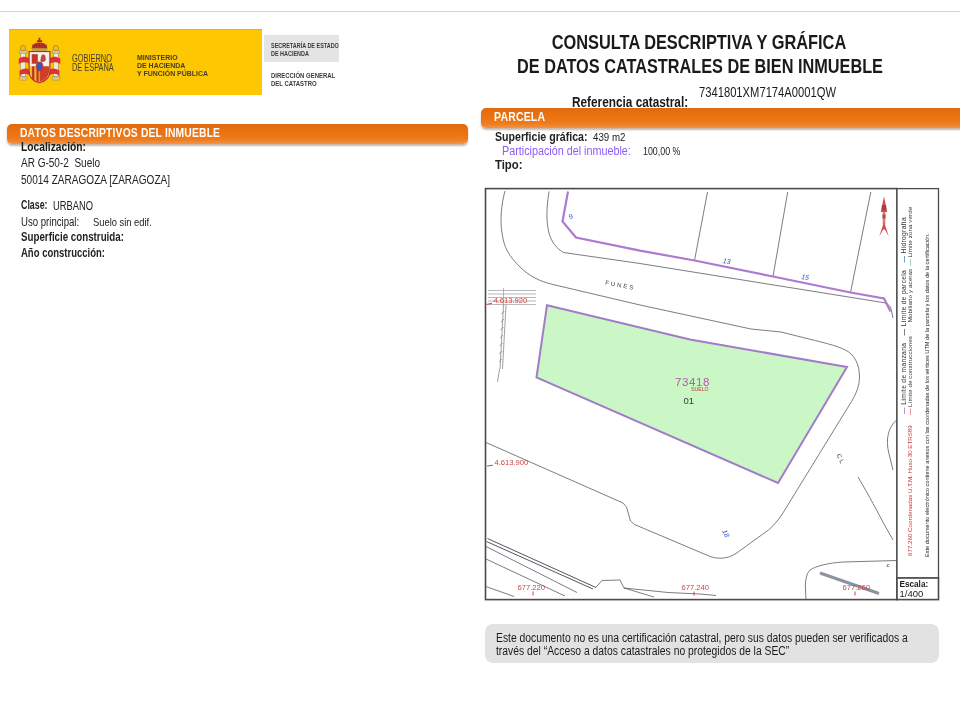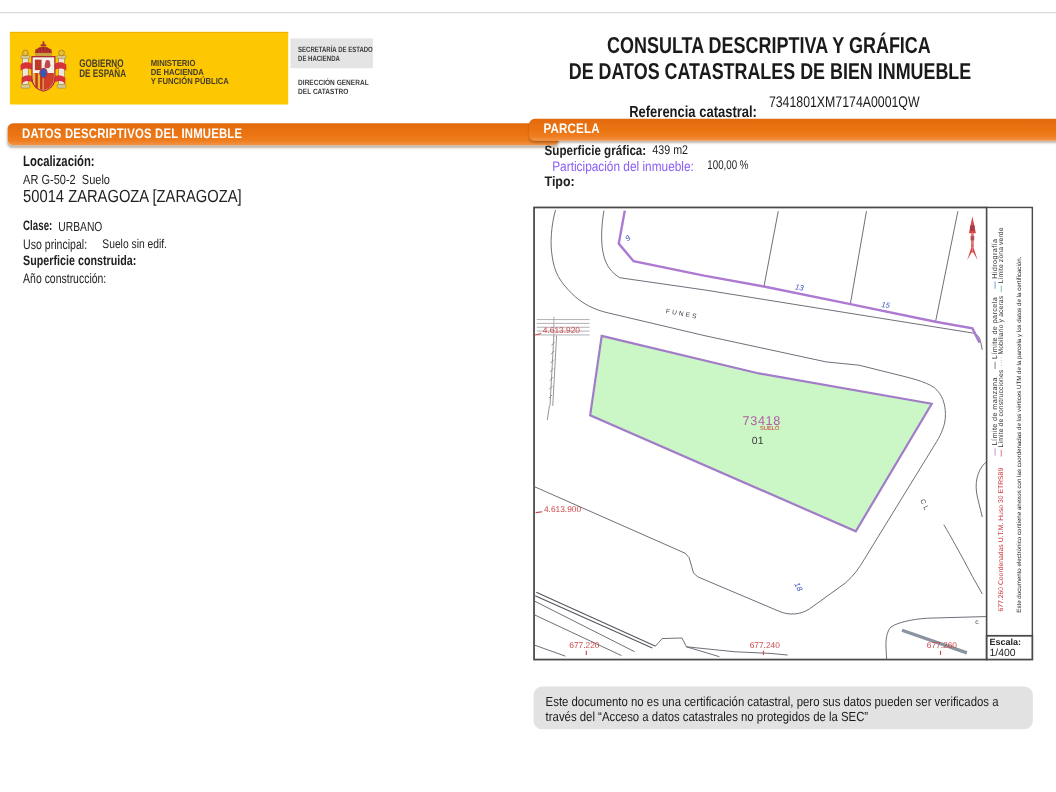--- a/index.html
+++ b/index.html
@@ -49,21 +49,21 @@
   <rect x="17" y="19" width="7" height="11" fill="#c03828"></rect>
   <path d="M26,17 L37,17 L37,33 L26,33 Z" fill="#f5f0ea"></path>
   <path d="M28.5,20 C31,18.5 33.5,20 33,23.5 C34.5,25.5 32,28.5 29.5,28 C27.5,28.8 26.5,26.5 27.5,23.5 Z" fill="#c04848"></path>
   <path d="M15,33 L26,33 L26,51 C20,50 15,45 15,39 Z" fill="#e8b830"></path>
   <path d="M17.5,33 L20,33 L20,50 L17.5,48.5 Z" fill="#c03020"></path>
   <path d="M22.5,33 L25,33 L25,51 L22.5,50.5 Z" fill="#c03020"></path>
   <path d="M26,33 L37,33 L37,39 C37,45 32,50 26,51 Z" fill="#d04028"></path>
   <ellipse cx="26" cy="33" rx="3.8" ry="5" fill="#3858b8" stroke="#c03030" stroke-width="1.1"></ellipse>
 </svg>
 
-<div class="a" style="left:72px;top:54.3px;font-weight:bold;font-size:10px;line-height:9px;color:#443d2c">
+<div class="a" style="left:72px;top:54.3px;font-weight:normal;font-size:10px;line-height:9px;color:#443d2c">
 <span class="cx" style="transform:scaleX(.74)">GOBIERNO<br>DE ESPAÑA</span></div>
 
 <div class="a" style="left:137px;top:54.2px;font-weight:bold;font-size:8px;line-height:8px;color:#443d2c">
 <span class="cx" style="transform:scaleX(.87)">MINISTERIO<br>DE HACIENDA<br>Y FUNCIÓN PÚBLICA</span></div>
 
 <div class="a" style="left:264px;top:35px;width:75px;height:27px;background:#e4e4e4"></div>
 <div class="a" style="left:270.5px;top:42.2px;font-weight:bold;font-size:7px;line-height:8px;color:#3a3a3a">
 <span class="cx" style="transform:scaleX(.78)">SECRETARÍA DE ESTADO<br>DE HACIENDA</span></div>
 
 <div class="a" style="left:270.5px;top:72.4px;font-weight:bold;font-size:7px;line-height:8px;color:#3a3a3a">
@@ -74,41 +74,41 @@
 
 <div class="a" style="left:700px;top:55.2px;font-weight:bold;font-size:21px;line-height:21px;color:#1a1a1a;transform:translateX(-50%)">
 <span class="cx" style="transform:scaleX(.775);transform-origin:50% 0">DE DATOS CATASTRALES DE BIEN INMUEBLE</span></div>
 
 <div class="a" style="left:571.9px;top:95px;font-weight:bold;font-size:14.5px;line-height:14.5px;color:#1a1a1a">
 <span class="cx" style="transform:scaleX(.814)">Referencia catastral:</span></div>
 
 <div class="a" style="left:699.4px;top:84.7px;font-size:14px;line-height:14px;color:#1a1a1a">
 <span class="cx" style="transform:scaleX(.80)">7341801XM7174A0001QW</span></div>
 
-<div class="obar" style="left:7px;top:112px;width:501px;">
+<div class="obar" style="left:7px;top:124px;width:461px;">
   <span class="cx" style="transform:scaleX(.826);margin-left:13px;letter-spacing:.2px">DATOS DESCRIPTIVOS DEL INMUEBLE</span>
 </div>
 
 <div class="obar" style="left:480.5px;top:108px;width:539px;">
   <span class="cx" style="transform:scaleX(.84);margin-left:13px;letter-spacing:.2px">PARCELA</span>
 </div>
 
 <div class="a" style="left:21px;top:139.6px;font-size:13.5px;line-height:13.5px;font-weight:bold;color:#1a1a1a"><span class="cx" style="transform:scaleX(.76)">Localización:</span></div>
 <div class="a" style="left:21px;top:157.3px;font-size:12px;line-height:12px;color:#222"><span class="cx" style="transform:scaleX(.834)">AR G-50-2&nbsp;&nbsp;Suelo</span></div>
-<div class="a" style="left:21px;top:174.3px;font-size:16px;line-height:12px;color:#222"><span class="cx" style="transform:scaleX(.837)">50014 ZARAGOZA [ZARAGOZA]</span></div>
+<div class="a" style="left:21px;top:174.3px;font-size:12px;line-height:12px;color:#222"><span class="cx" style="transform:scaleX(.837)">50014 ZARAGOZA [ZARAGOZA]</span></div>
 
 <div class="a" style="left:21px;top:199.4px;font-size:12.5px;line-height:12.5px;font-weight:bold;color:#222"><span class="cx" style="transform:scaleX(.707)">Clase:</span></div>
 <div class="a" style="left:52.5px;top:199.8px;font-size:12px;line-height:12px;color:#222"><span class="cx" style="transform:scaleX(.78)">URBANO</span></div>
 
 <div class="a" style="left:21px;top:215.9px;font-size:12.5px;line-height:12.5px;font-weight:normal;color:#222"><span class="cx" style="transform:scaleX(.768)">Uso principal:</span></div>
 <div class="a" style="left:92.5px;top:216.8px;font-size:11.5px;line-height:11.5px;color:#222"><span class="cx" style="transform:scaleX(.814)">Suelo sin edif.</span></div>
 
 <div class="a" style="left:21px;top:231.4px;font-size:12.5px;line-height:12.5px;font-weight:bold;color:#222"><span class="cx" style="transform:scaleX(.78)">Superficie construida:</span></div>
 
-<div class="a" style="left:21px;top:246.9px;font-size:12.5px;line-height:12.5px;font-weight:normal;color:#222"><span class="cx" style="transform:scaleX(.761)">Año construcción:</span></div>
+<div class="a" style="left:21px;top:246.9px;font-size:12.5px;line-height:12.5px;font-weight:bold;color:#222"><span class="cx" style="transform:scaleX(.761)">Año construcción:</span></div>
 
 <div class="a" style="left:495px;top:130.9px;font-size:12.5px;line-height:12.5px;font-weight:bold;color:#222"><span class="cx" style="transform:scaleX(.848)">Superficie gráfica:</span></div>
 <div class="a" style="left:592.5px;top:131.8px;font-size:11.5px;line-height:11.5px;color:#222"><span class="cx" style="transform:scaleX(.846)">439 m2</span></div>
 
 <div class="a" style="left:502px;top:144.9px;font-size:12.5px;line-height:12.5px;font-weight:normal;color:#8b5cf6"><span class="cx" style="transform:scaleX(.862)">Participación del inmueble:</span></div>
 <div class="a" style="left:642.5px;top:145.8px;font-size:11.5px;line-height:11.5px;color:#222"><span class="cx" style="transform:scaleX(.77)">100,00 %</span></div>
 
 <div class="a" style="left:495px;top:159.4px;font-size:12.5px;line-height:12.5px;font-weight:bold;color:#222"><span class="cx" style="transform:scaleX(.907)">Tipo:</span></div>
 
 <svg class="a" style="left:484px;top:187px" width="458" height="415" viewBox="484 187 458 415">

